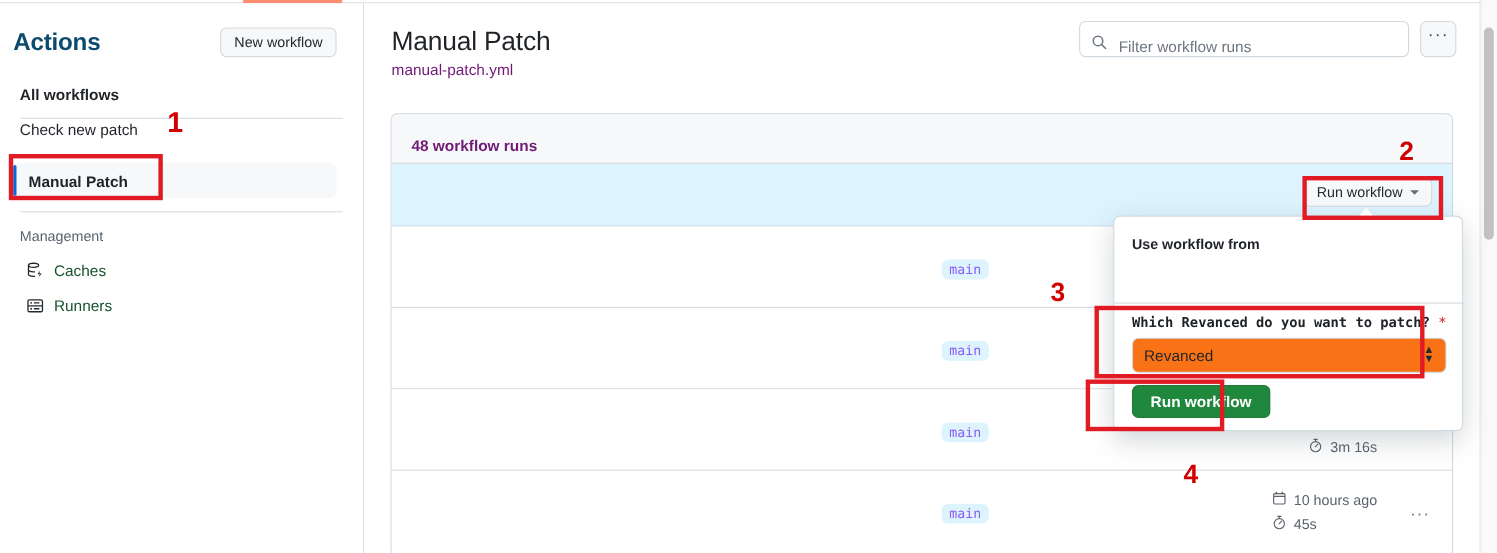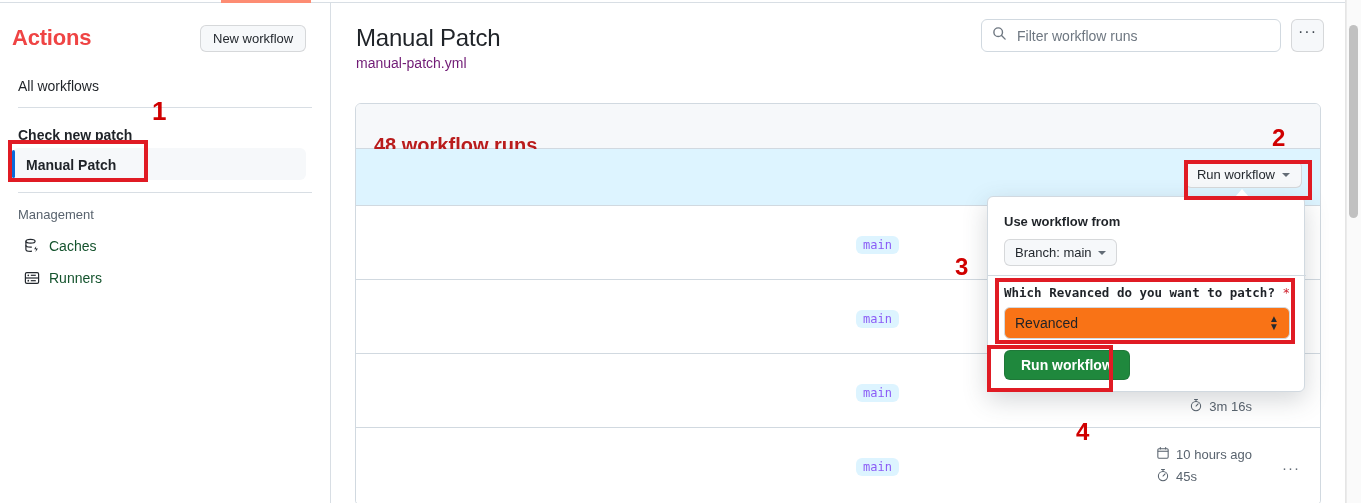--- a/index.html
+++ b/index.html
@@ -30,37 +30,37 @@
   }
   .sidebar-divider-v {
     position: absolute; left: 330px; top: 3px; width: 1px; height: 500px;
     background: #d8dee4;
   }
   .sidebar-header {
     position: absolute; left: 12px; top: 22px; width: 300px; height: 30px;
   }
   .actions-title {
     position: absolute; left: 0; top: 0;
-    font-size: 22px; font-weight: 700; color: #ef4444; letter-spacing: -0.2px;
+    font-size: 22px; font-weight: 700; color: #0c4a6e; letter-spacing: -0.2px;
   }
   .new-workflow-btn {
     position: absolute; left: 188px; top: 0px;
     padding: 5px 12px;
     font-size: 13px; color: #24292f;
     background: #f6f8fa; border: 1px solid rgba(31,35,40,.15);
     border-radius: 6px; cursor: pointer;
     white-space: nowrap;
   }
   .nav-link {
     position: absolute; left: 18px;
     font-size: 14px; color: #1f2328; cursor: pointer;
     white-space: nowrap;
   }
-  .nav-all { top: 75px; }
-  .nav-check { top: 124px; font-weight: bold; }
+  .nav-all { top: 75px; font-weight: bold; }
+  .nav-check { top: 107px; }
   .hr-sidebar {
     position: absolute; left: 18px; width: 294px; height: 1px; background: #d8dee4;
   }
   .hr-1 { top: 104px; }
   .hr-2 { top: 189px; }
 
   .nav-selected {
     position: absolute; left: 12px; top: 145px; width: 294px; height: 32px;
     background: #f6f8fa; border-radius: 6px;
   }
@@ -99,21 +99,21 @@
   .yml-link {
     position: absolute; left: 25px; top: 52px;
     font-size: 14px; color: #701a75; text-decoration: none; cursor: pointer;
     white-space: nowrap;
   }
 
   
   .search-box {
     position: absolute; left: 650px; top: 16px; width: 300px; height: 33px;
     background: #ffffff; border: 1px solid #d1d9e0; border-radius: 6px;
-    display:flex; align-items:center; padding: 0 10px; gap: 8px;
+    display:flex; align-items:flex-end; padding: 0 10px; gap: 8px;
   }
   .search-box input {
     border: none; outline: none; background: transparent;
     font-size: 14px; color: #1f2328; width: 100%;
     font-family: "Liberation Sans", sans-serif;
   }
   .search-box input::placeholder { color: #6e7781; }
   .kebab-btn {
     position: absolute; left: 960px; top: 16px; width: 33px; height: 33px;
     background: #f6f8fa; border: 1px solid rgba(31,35,40,.15); border-radius: 6px;
@@ -128,22 +128,22 @@
   .runs-card {
     position: absolute; left: 24px; top: 100px; width: 966px; height: 403px;
     border: 1px solid #d1d9e0; border-radius: 6px; background: #fff;
     overflow: hidden;
   }
   .runs-header {
     position: relative; height: 45px; background: #f6f8fa;
     border-bottom: 1px solid #d1d9e0;
   }
   .runs-count {
-    position: absolute; left: 18px; top: 30px;
-    font-size: 20px; font-weight: 600; color: #b91c1c; white-space: nowrap;
+    position: absolute; left: 18px; top: 20px;
+    font-size: 14px; font-weight: 600; color: #701a75; white-space: nowrap;
   }
   .filters { position: absolute; right: 12px; top: 14px; display:flex; gap: 26px; }
   .filter-item {
     font-size: 14px; color: #1f2328; cursor: pointer; white-space: nowrap;
     display:flex; align-items:center; gap: 4px;
   }
   .caret {
     display:inline-block; width:0;height:0;
     border-left:4px solid transparent; border-right:4px solid transparent;
     border-top:4px solid #636c76;
@@ -190,21 +190,21 @@
   }
   .meta-line { display:flex; align-items:center; gap: 6px; white-space: nowrap; text-align: right; }
   .row-kebab {
     position: absolute; right: 20px; top: 32px;
     color:#636c76; font-size: 15px; letter-spacing: 1px; cursor:pointer;
     line-height: 1;
   }
 
   
   .dropdown {
-    position: absolute; left: 987px; top: 196px; width: 318px; height: 196px;
+    position: absolute; left: 1012px; top: 196px; width: 318px; height: 196px;
     background: #fff; border: 1px solid #d1d9e0; border-radius: 6px;
     box-shadow: 0 8px 24px rgba(66,74,83,.22);
     z-index: 30;
   }
   .dropdown-arrow {
     position: absolute; left: 1235px; top: 189px; width: 14px; height: 8px;
     background: #fff; z-index: 31;
     clip-path: polygon(50% 0, 100% 100%, 0 100%);
   }
   .dd-label {
@@ -411,24 +411,20 @@
         <div class="row-kebab">···</div>
       </div>
 
     </div>
   </div>
 
   <div class="dropdown-arrow"></div>
   <div class="dropdown">
     <div class="dd-label">Use workflow from</div>
 
-    <button class="branch-btn">
-      <span>Branch: main</span>
-      <i class="caret"></i>
-    </button>
 
     <div class="dd-divider"></div>
 
     <div class="field-label">
       <span>Which Revanced do you want to patch?</span>
       <span class="req-star">*</span>
     </div>
 
     <div class="dd-select">
       <span>Revanced</span>

